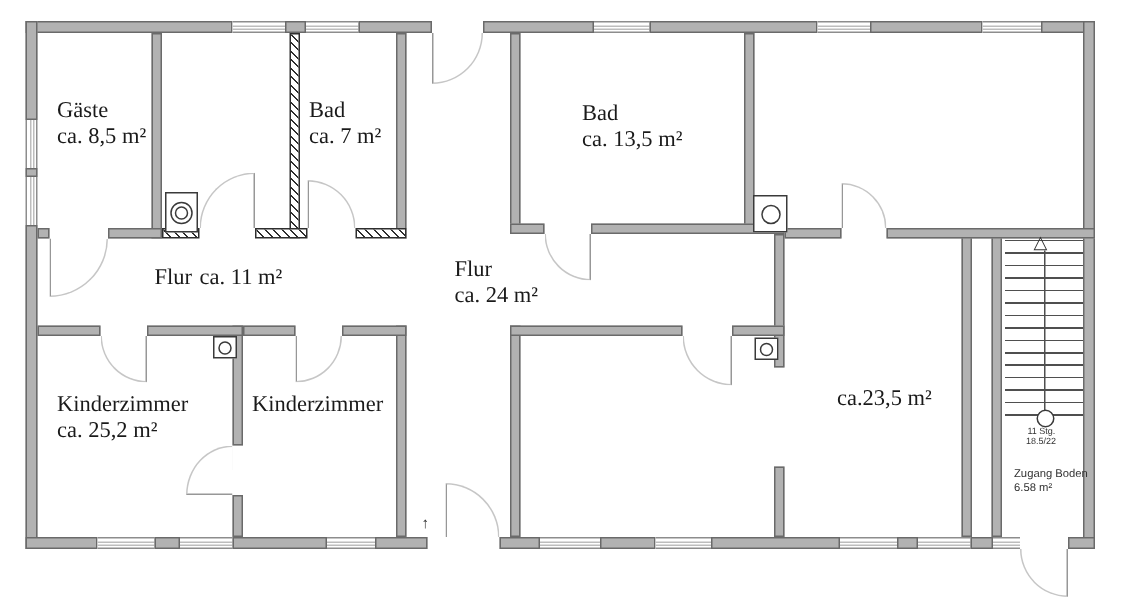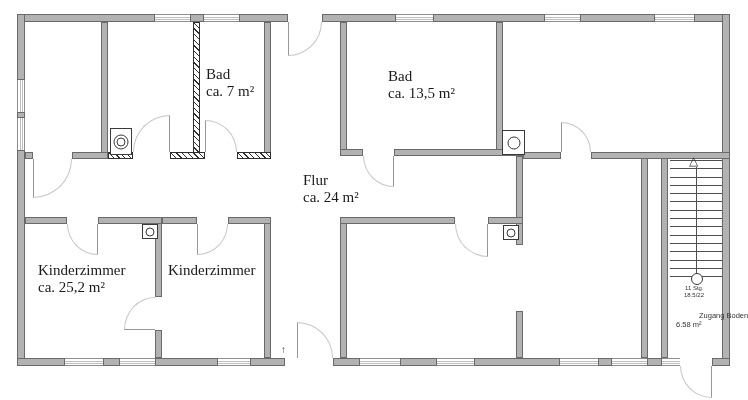--- a/index.html
+++ b/index.html
@@ -142,38 +142,46 @@
   <div class="appliance" style="left:142px;top:224px;width:16px;height:15px;">
     <div class="circ" style="width:9px;height:9px;"></div>
   </div>
 
   <div class="treads"></div>
   <div class="stairline"></div>
   <div class="tinytext" style="left:689px;top:154px;font-size:12px;">△</div>
   <div style="position:absolute;left:691px;top:273px;width:12px;height:12px;border:1px solid #3a3a3a;border-radius:50%;background:#fff;box-sizing:border-box;"></div>
   <div class="tinytext" style="left:685px;top:285px;font-size:6px;">11 Stg.</div>
   <div class="tinytext" style="left:684px;top:292px;font-size:6px;">18.5/22</div>
-  <div class="tinytext" style="left:676px;top:311px;font-size:7.5px;margin-left:23px;">Zugang Boden</div>
+  <div class="tinytext" style="left:676px;top:311px;font-size:7.5px;">Zugang Boden</div>
   <div class="tinytext" style="left:676px;top:320px;font-size:7.5px;">6.58 m²</div>
 
+  <div class="room-label" style="left:38px;top:66px;">
+    <div>Gäste</div>
+    <div>ca. 8,5 m²</div>
+  </div>
   <div class="room-label" style="left:206px;top:66px;">
     <div>Bad</div>
     <div>ca. 7 m²</div>
   </div>
   <div class="room-label" style="left:388px;top:68px;">
     <div>Bad</div>
     <div>ca. 13,5 m²</div>
+  </div>
+  <div class="room-label inline" style="left:103px;top:177px;">
+    <span>Flur</span><span>ca. 11 m²</span>
   </div>
   <div class="room-label" style="left:303px;top:172px;">
     <div>Flur</div>
     <div>ca. 24 m²</div>
   </div>
   <div class="room-label" style="left:38px;top:262px;">
     <div>Kinderzimmer</div>
     <div>ca. 25,2 m²</div>
   </div>
   <div class="room-label" style="left:168px;top:262px;">
     <div>Kinderzimmer</div>
   </div>
   <div class="room-label" style="left:558px;top:258px;">
+    <div>ca.23,5 m²</div>
   </div>
 
 </div>
 
 </body></html>

